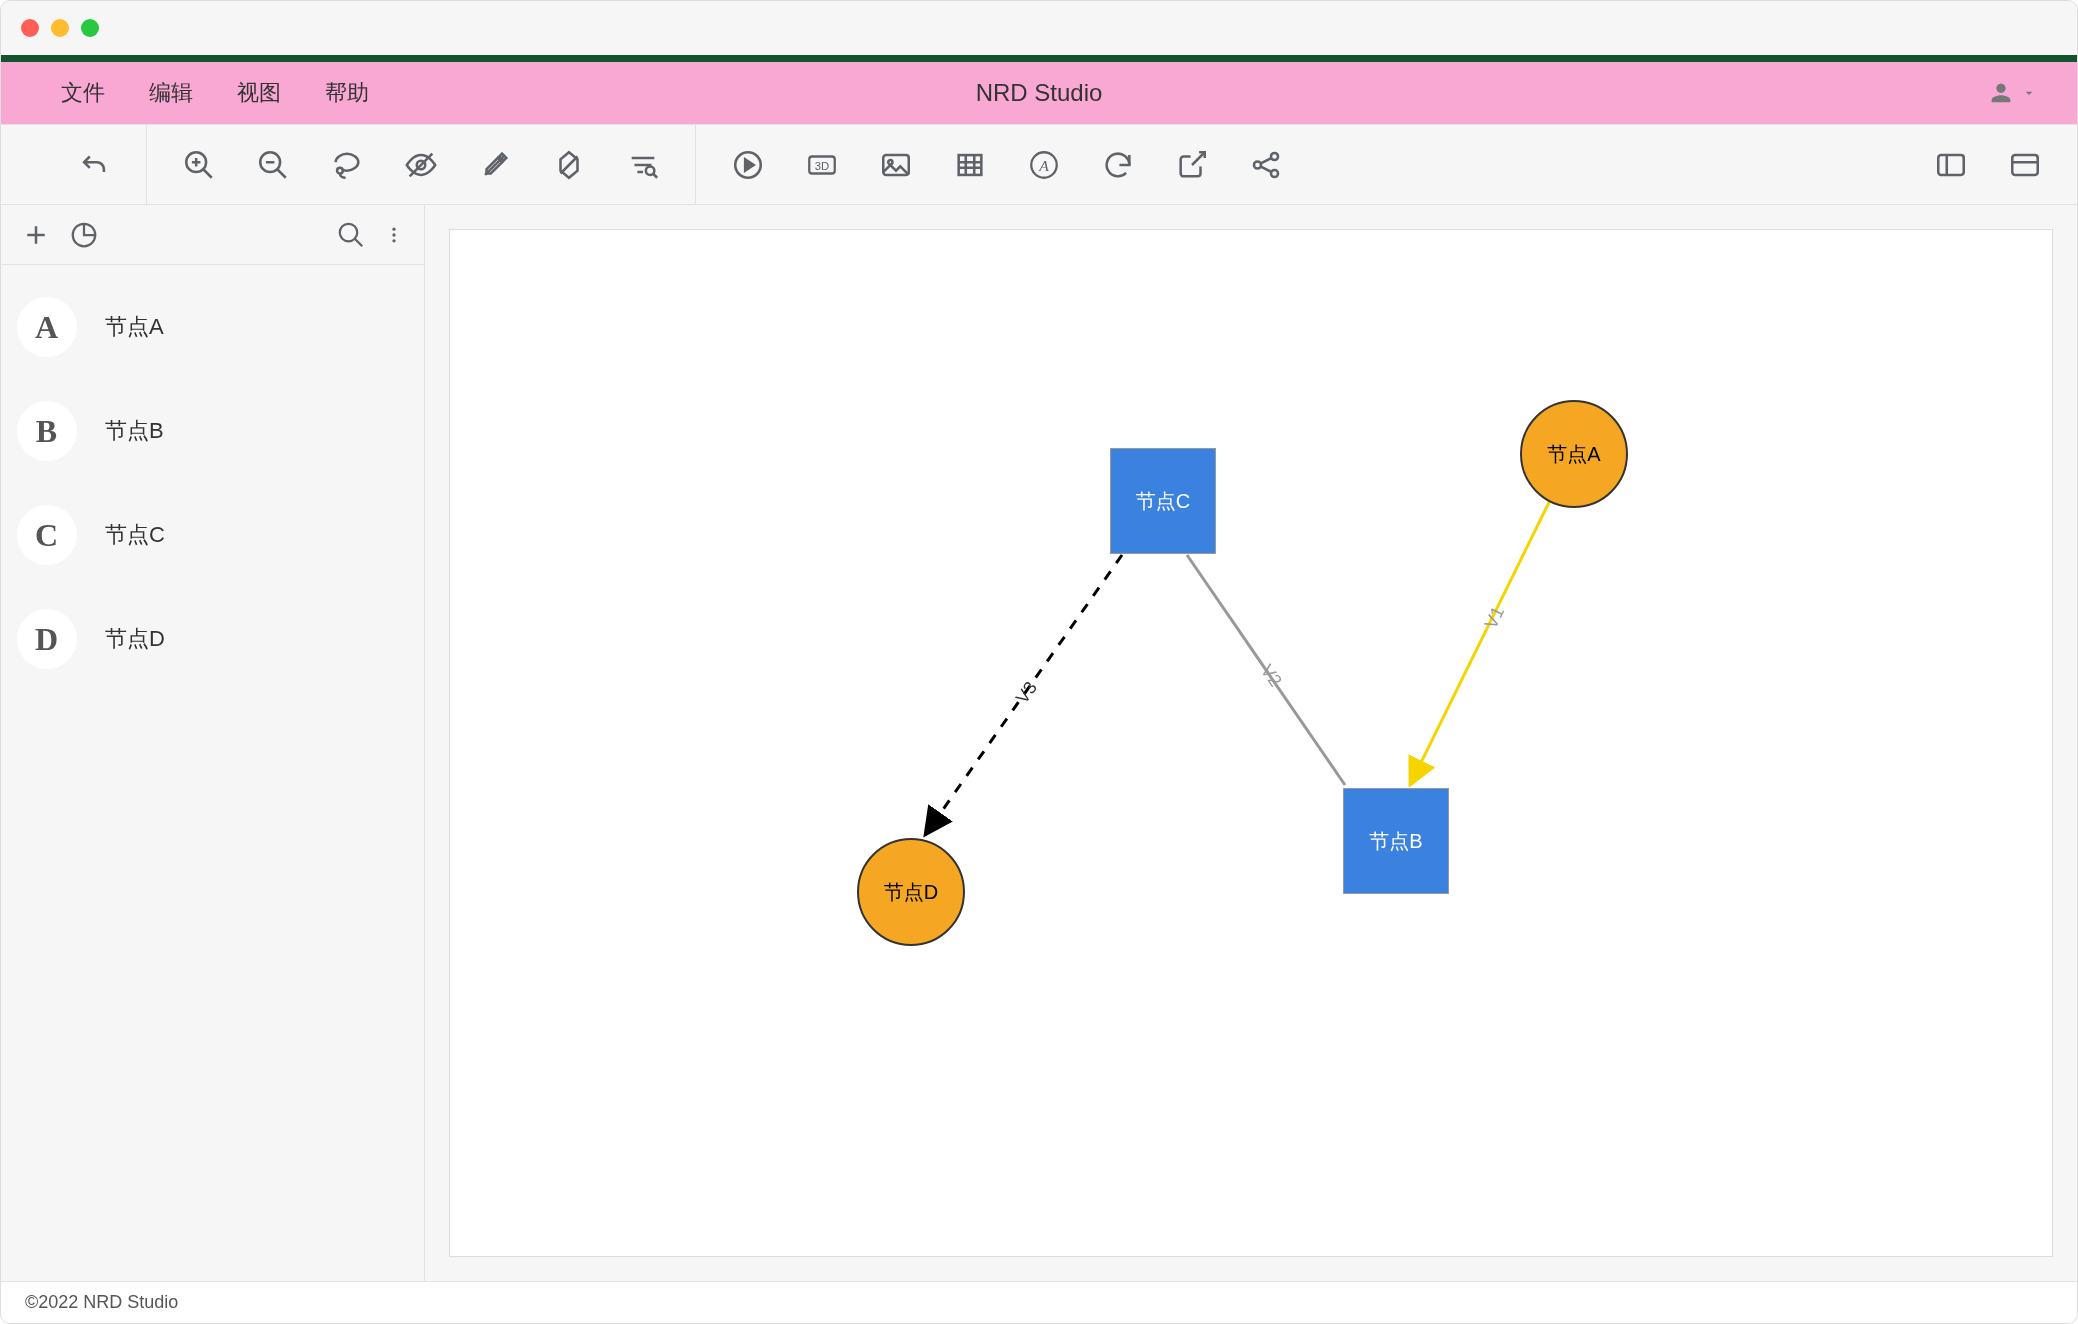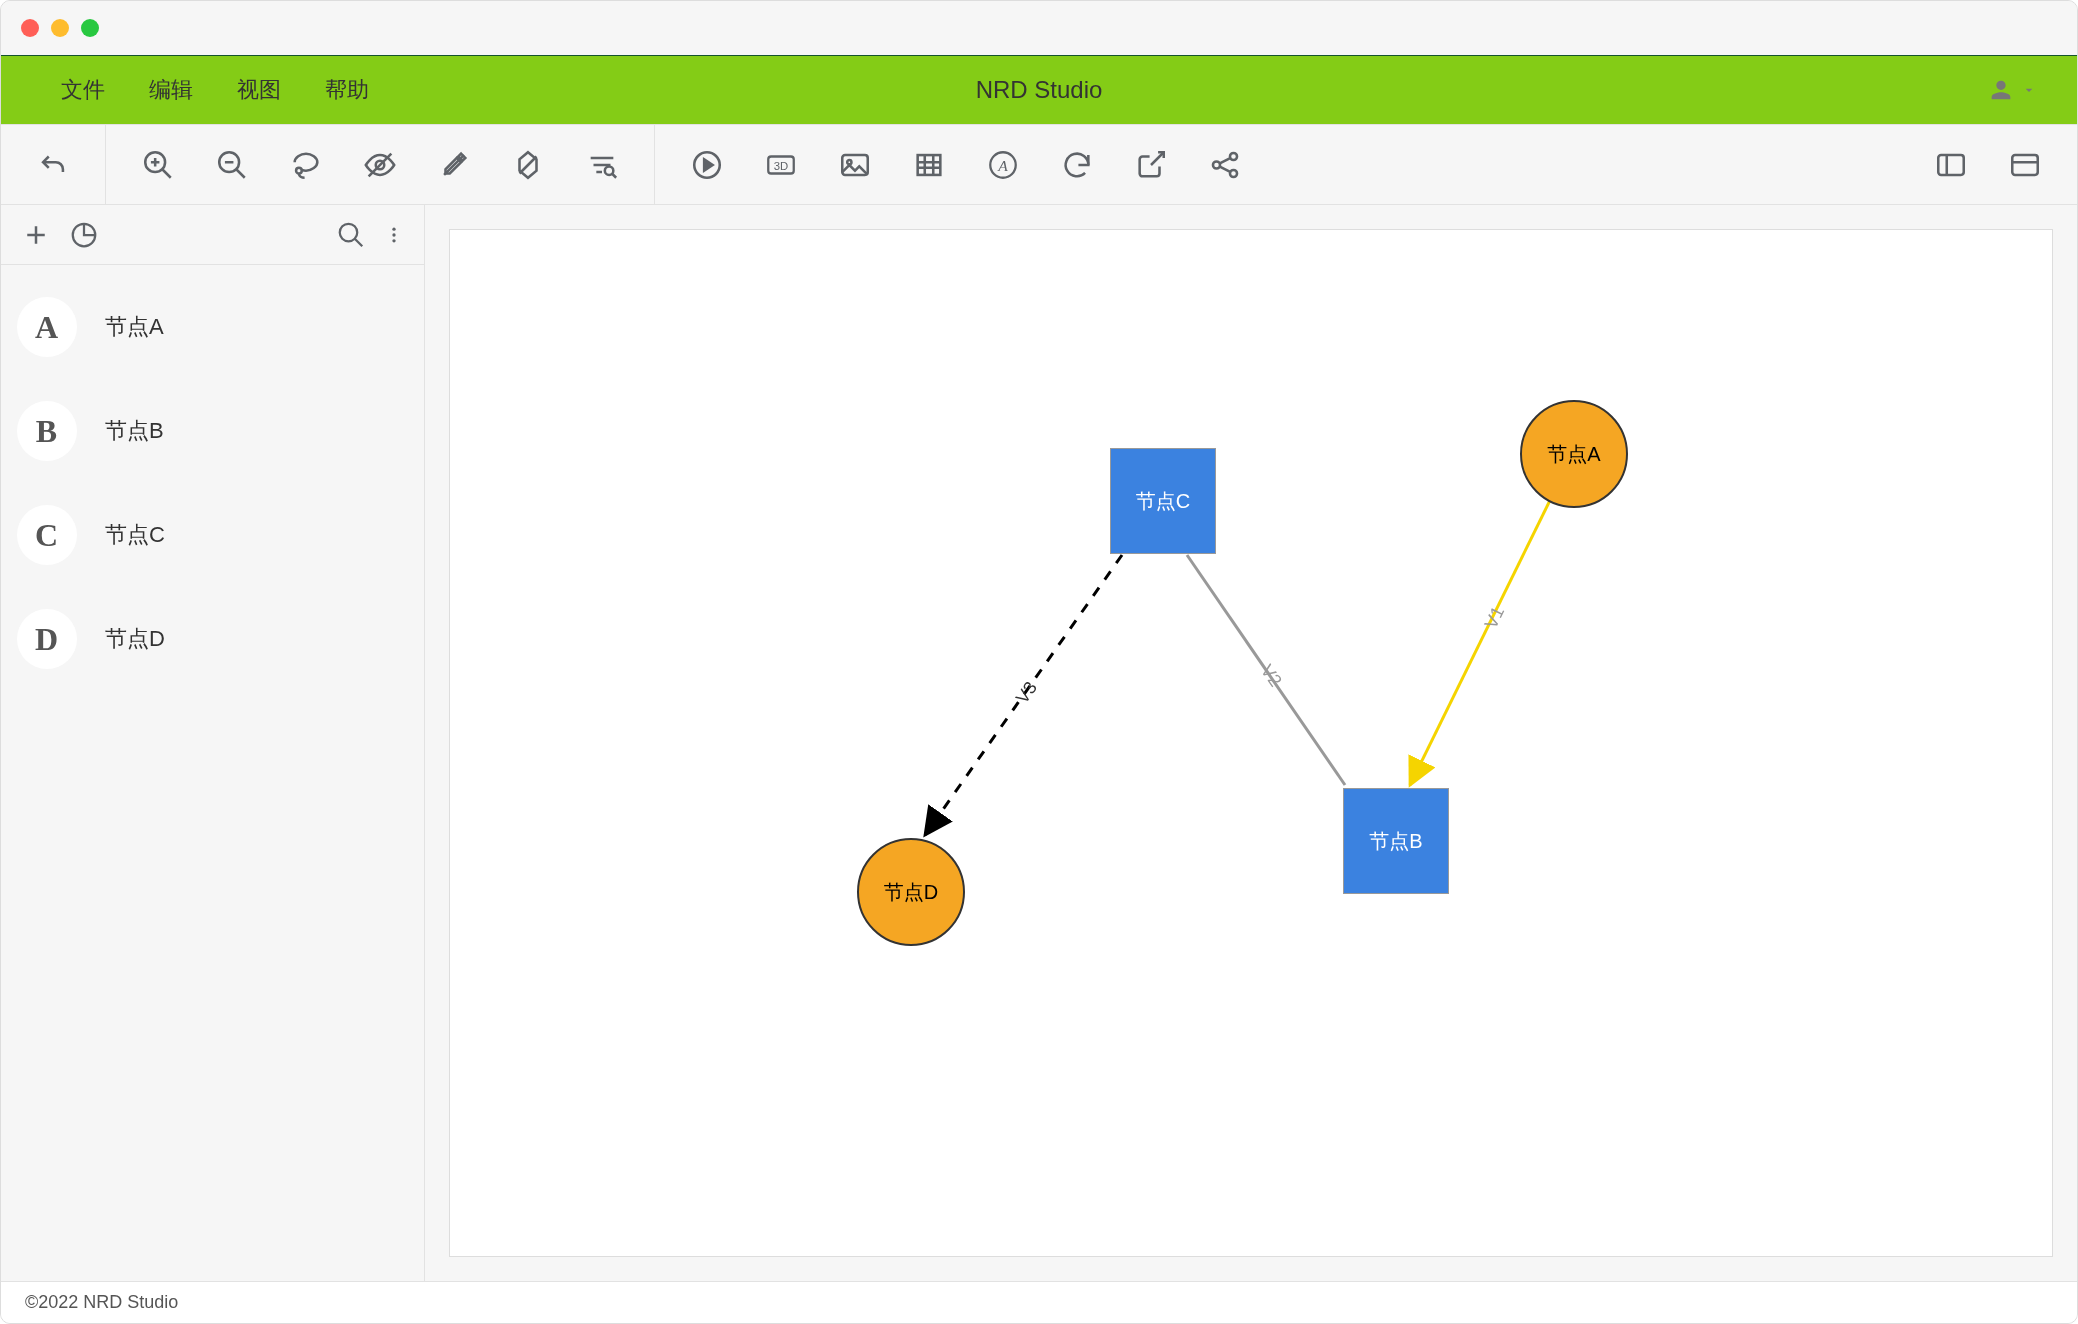--- a/index.html
+++ b/index.html
@@ -35,23 +35,23 @@
   display: inline-block;
 }
 .tl-close { background: #ff5f57; }
 .tl-min   { background: #febc2e; }
 .tl-max   { background: #28c840; }
 
 .menubar {
   height: 70px;
   display: flex;
   align-items: center;
-  border-top: 1px solid #14532d;
+  border-top: 7px solid #14532d;
   border-bottom: 1px solid #e2e2e2;
-  background: #84cc16;
+  background: #f9a8d4;
   position: relative;
 }
 .menu-left { display: flex; gap: 44px; padding-left: 60px; }
 .menu-item { font-size: 22px; cursor: pointer; }
 .menu-title {
   position: absolute;
   left: 50%; transform: translateX(-50%);
   font-size: 24px; font-weight: 400;
 }
 .menu-right {
@@ -59,20 +59,21 @@
   display: flex; align-items: center; gap: 6px;
   color: #777;
 }
 
 .tool-row {
   height: 80px;
   display: flex;
   align-items: flex-start;
   background: #f6f6f6;
   border-bottom: 1px solid #e2e2e2;
+  padding-left: 41px;
 }
 .tool-group {
   display: flex; align-items: center; gap: 30px;
   padding: 0 30px;
   height: 100%;
   border-right: 1px solid #e2e2e2;
 }
 .tool-group.last { border-right: none; margin-left: auto; }
 .tool-btn {
   width: 44px; height: 44px;

